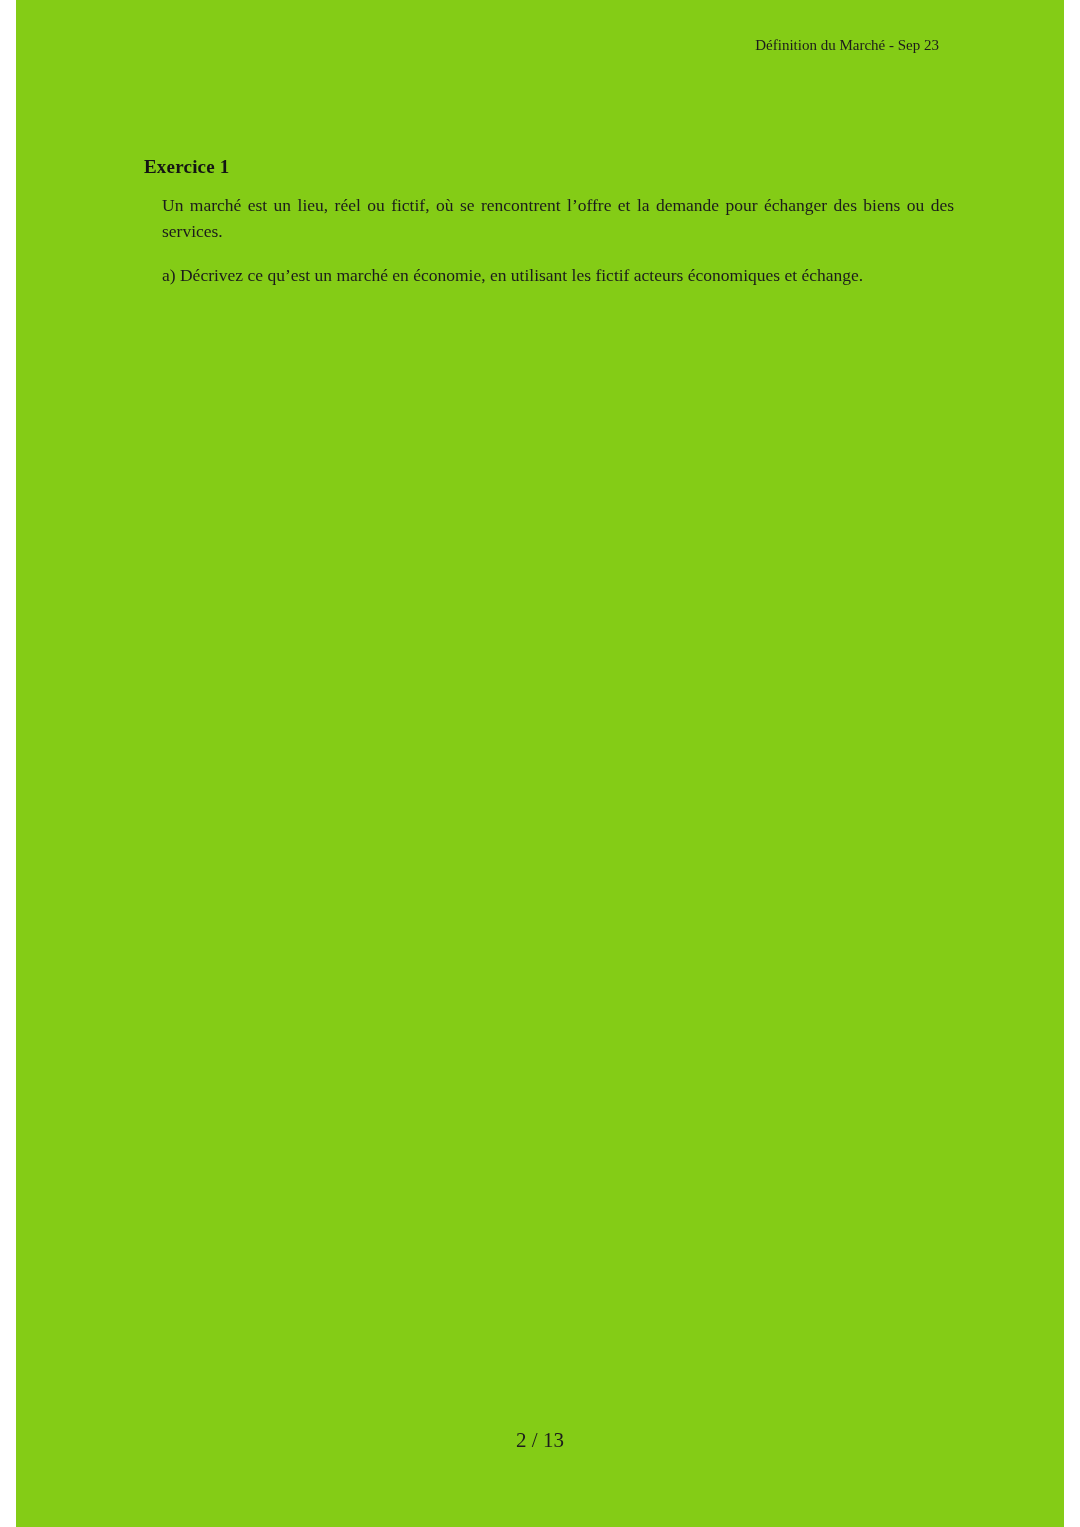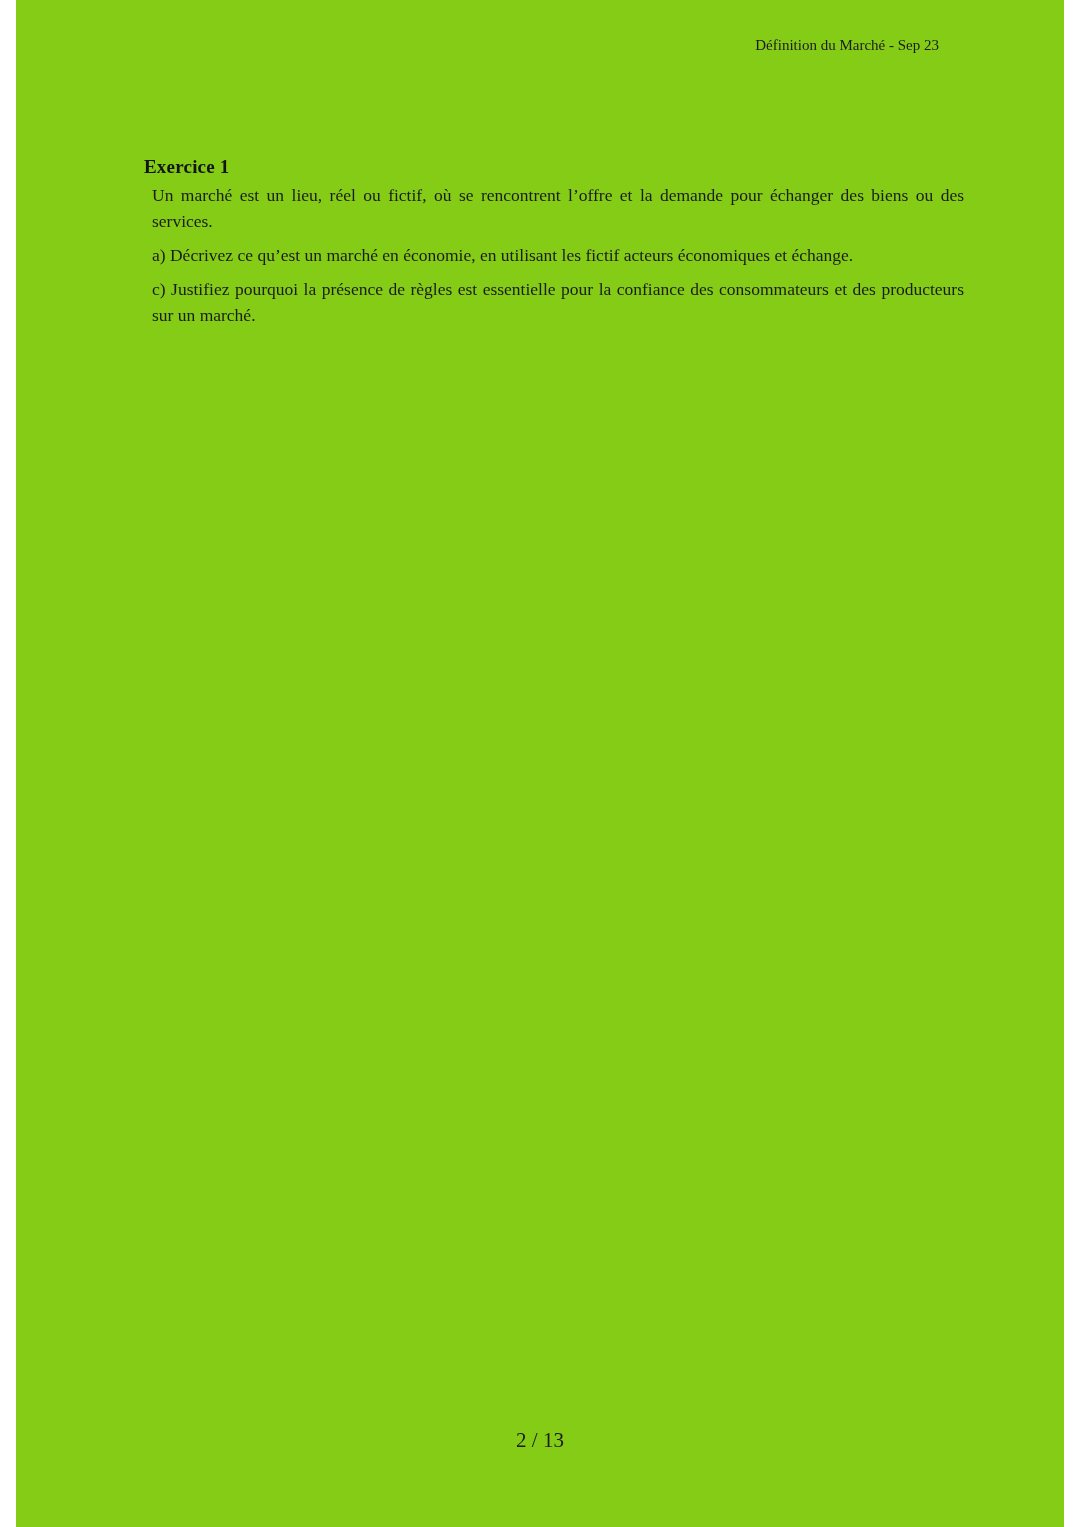--- a/index.html
+++ b/index.html
@@ -36,21 +36,21 @@
   .doc-body {
     position: absolute;
     top: 174px;
     left: 128px;
     width: 828px;
     font-size: 17.5px;
     line-height: 26px;
     text-align: justify;
     color: #1c1c1c;
   }
-  .doc-body p { margin: 8px; }
+  .doc-body p { margin: 18px; }
   .page-footer {
     position: absolute;
     top: 1428px;
     left: 0;
     width: 100%;
     text-align: center;
     font-size: 21px;
     color: #1c1c1c;
   }
 </style>
@@ -59,18 +59,17 @@
 
 <div class="page">
 
   <div class="page-header">Définition du Marché - Sep 23</div>
 
   <h1 class="doc-title">Exercice 1</h1>
 
   <div class="doc-body">
     <p>Un marché est un lieu, réel ou fictif, où se rencontrent l’offre et la demande pour échanger des biens ou des services.</p>
     <p>a) Décrivez ce qu’est un marché en économie, en utilisant les fictif acteurs économiques et échange.</p>
-    <p>c) Justifiez pourquoi la présence de règles est essentielle pour la confiance des consommateurs et des producteurs sur un marché.</p>
   </div>
 
   <div class="page-footer">2 / 13</div>
 
 </div>
 
 </body></html>

